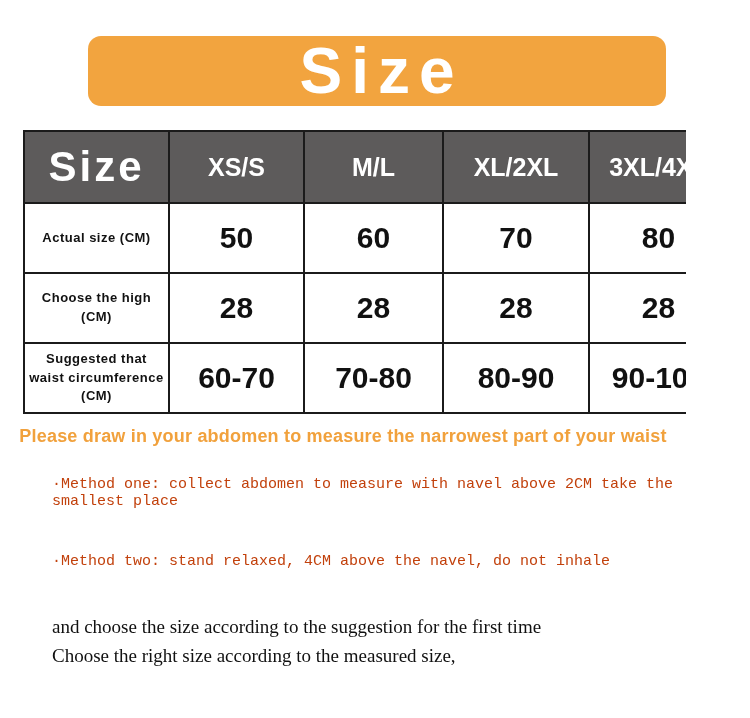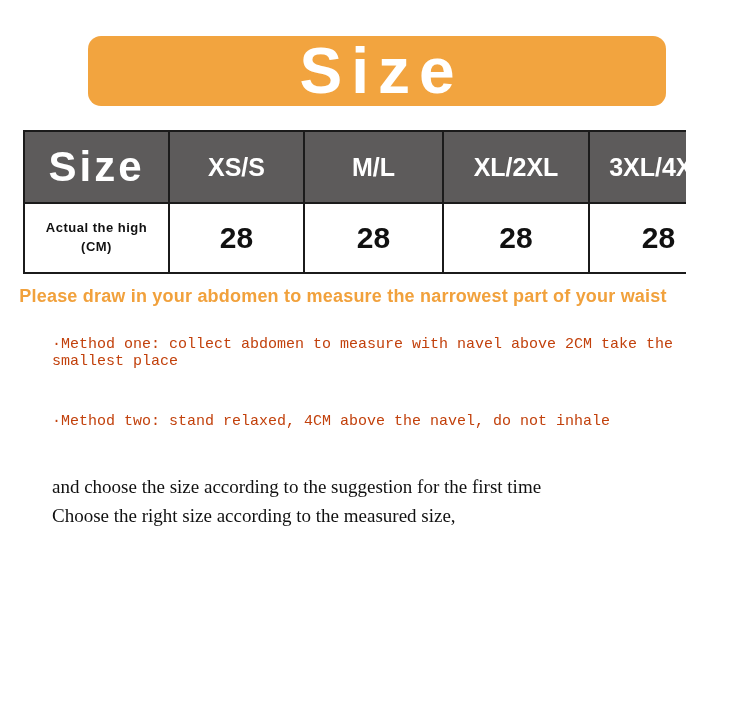--- a/index.html
+++ b/index.html
@@ -123,27 +123,47 @@
         <th class="corner-head">Size</th>
         <th class="col-head">XS/S</th>
         <th class="col-head">M/L</th>
         <th class="col-head">XL/2XL</th>
         <th class="col-head">3XL/4XL</th>
       </tr>
     </thead>
     <tbody>
       <tr>
         <td class="row-label">
-          <span class="lbl-line">Actual the high</span>
+          <span class="lbl-line">Actual size (CM)</span>
+        </td>
+        <td class="cell-value">50</td>
+        <td class="cell-value">60</td>
+        <td class="cell-value">70</td>
+        <td class="cell-value">80</td>
+      </tr>
+      <tr>
+        <td class="row-label">
+          <span class="lbl-line">Choose the high</span>
           <span class="lbl-line">(CM)</span>
         </td>
         <td class="cell-value">28</td>
         <td class="cell-value">28</td>
         <td class="cell-value">28</td>
         <td class="cell-value">28</td>
+      </tr>
+      <tr>
+        <td class="row-label">
+          <span class="lbl-line">Suggested that</span>
+          <span class="lbl-line">waist circumference</span>
+          <span class="lbl-line">(CM)</span>
+        </td>
+        <td class="cell-value">60-70</td>
+        <td class="cell-value">70-80</td>
+        <td class="cell-value">80-90</td>
+        <td class="cell-value">90-100</td>
       </tr>
     </tbody>
   </table>
 
   <div class="highlight-note">Please draw in your abdomen to measure the narrowest part of your waist</div>
 
   <div class="method-note method-one">·Method one: collect abdomen to measure with navel above 2CM take the smallest place</div>
 
   <div class="method-note method-two">·Method two: stand relaxed, 4CM above the navel, do not inhale</div>
 

